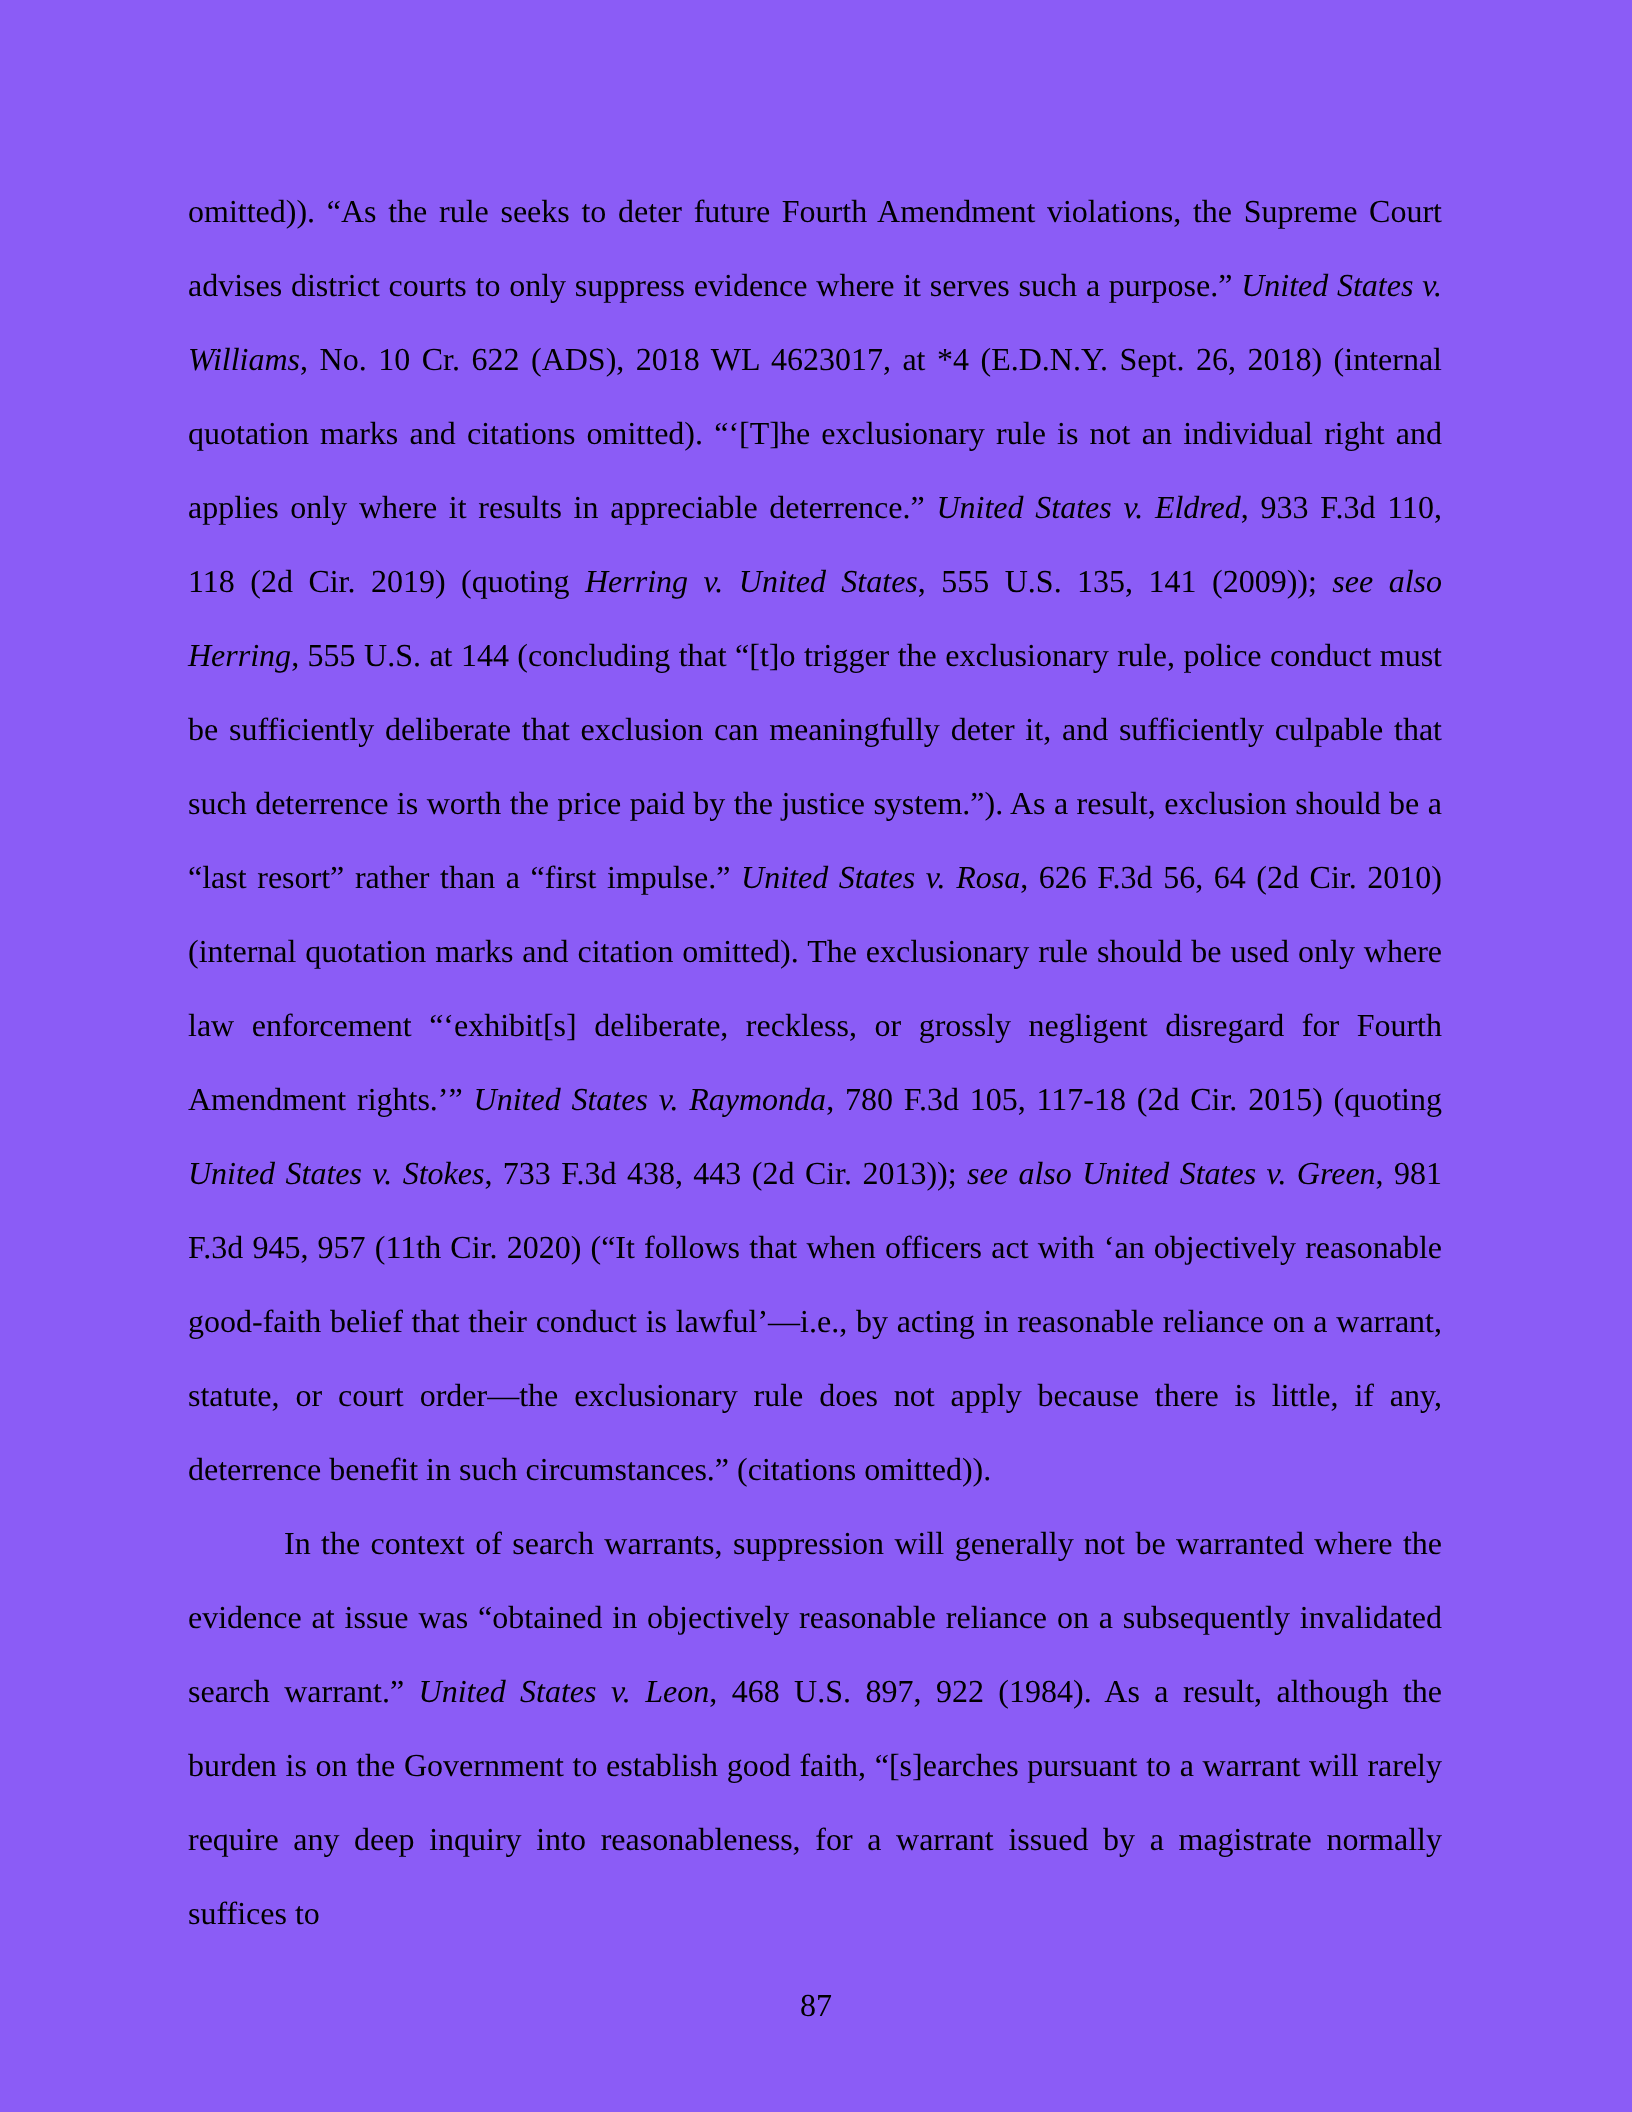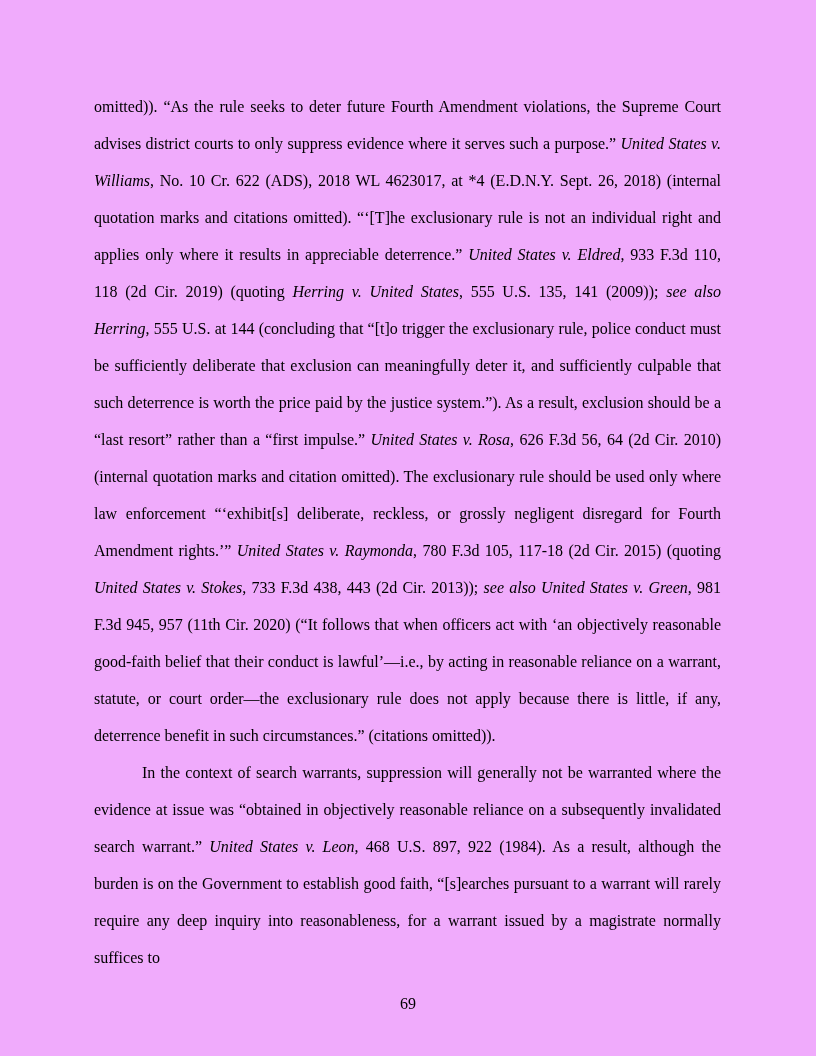--- a/index.html
+++ b/index.html
@@ -4,21 +4,21 @@
 <style>
   html, body {
     margin: 0;
     padding: 0;
     background: #ffffff;
   }
   .page {
     position: relative;
     width: 816px;
     height: 1056px;
-    background: #f0abfc;
+    background: #8b5cf6;
     overflow: hidden;
     font-family: "Liberation Serif", "DejaVu Serif", serif;
     color: #000000;
   }
   .body-text {
     position: absolute;
     left: 94px;
     top: 88px;
     width: 627px;
     font-size: 16px;
@@ -49,15 +49,15 @@
 </style>
 </head>
 <body>
 
 <div class="page">
   <main class="body-text">
       <p class="para"><span>omitted)).  “As the rule seeks to deter future Fourth Amendment violations, the Supreme Court advises district courts to only suppress evidence where it serves such a purpose.”  </span><em>United States v. Williams</em><span>, No. 10 Cr. 622 (ADS), 2018 WL 4623017, at *4 (E.D.N.Y. Sept. 26, 2018) (internal quotation marks and citations omitted).  “‘[T]he exclusionary rule is not an individual right and applies only where it results in appreciable deterrence.”  </span><em>United States v. Eldred</em><span>, 933 F.3d 110, 118 (2d Cir. 2019) (quoting </span><em>Herring v. United States</em><span>, 555 U.S. 135, 141 (2009)); </span><em>see also Herring</em><span>, 555 U.S. at 144 (concluding that “[t]o trigger the exclusionary rule, police conduct must be sufficiently deliberate that exclusion can meaningfully deter it, and sufficiently culpable that such deterrence is worth the price paid by the justice system.”).  As a result, exclusion should be a “last resort” rather than a “first impulse.”  </span><em>United States v. Rosa</em><span>, 626 F.3d 56, 64 (2d Cir. 2010) (internal quotation marks and citation omitted).  The exclusionary rule should be used only where law enforcement “‘exhibit[s] deliberate, reckless, or grossly negligent disregard for Fourth Amendment rights.’”  </span><em>United States v. Raymonda</em><span>, 780 F.3d 105, 117-18 (2d Cir. 2015) (quoting </span><em>United States v. Stokes</em><span>, 733 F.3d 438, 443 (2d Cir. 2013)); </span><em>see also United States v. Green</em><span>, 981 F.3d 945, 957 (11th Cir. 2020) (“It follows that when officers act with ‘an objectively reasonable good-faith belief that their conduct is lawful’—i.e., by acting in reasonable reliance on a warrant, statute, or court order—the exclusionary rule does not apply because there is little, if any, deterrence benefit in such circumstances.” (citations omitted)).</span></p>
       <p class="para indent"><span>In the context of search warrants, suppression will generally not be warranted where the evidence at issue was “obtained in objectively reasonable reliance on a subsequently invalidated search warrant.”  </span><em>United States v. Leon</em><span>, 468 U.S. 897, 922 (1984).  As a result, although the burden is on the Government to establish good faith, “[s]earches pursuant to a warrant will rarely require any deep inquiry into reasonableness, for a warrant issued by a magistrate normally suffices to</span></p>
     </main>
   <footer class="page-footer">
-    <span>69</span>
+    <span>87</span>
   </footer>
 </div>
 
 </body></html>

